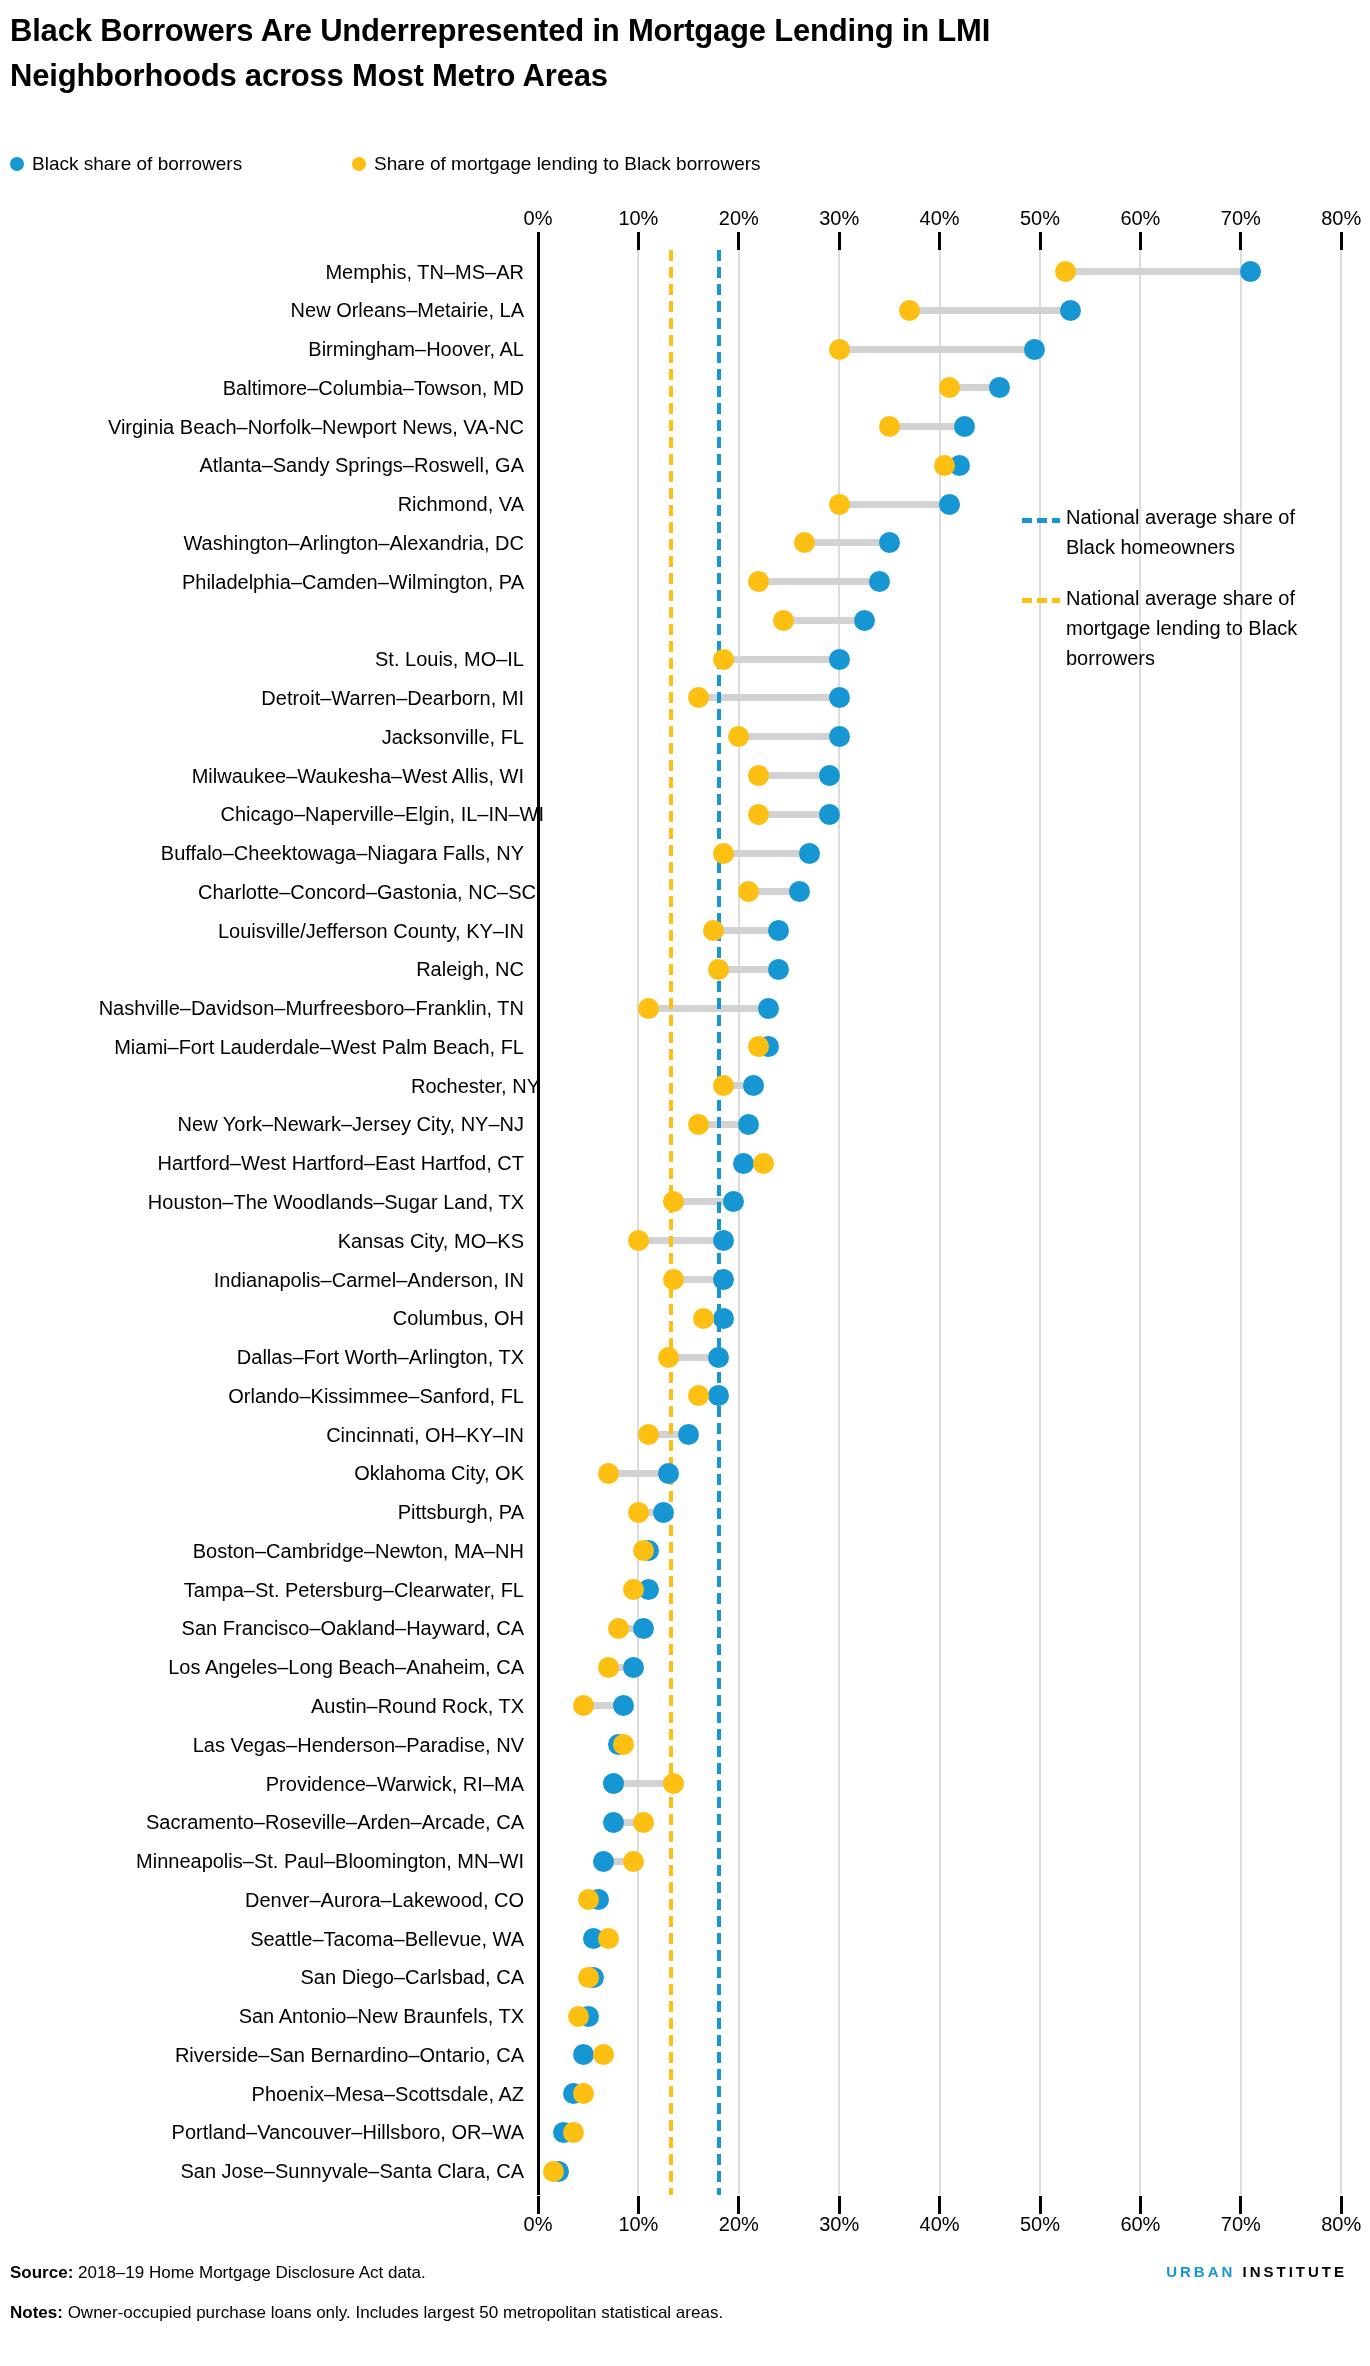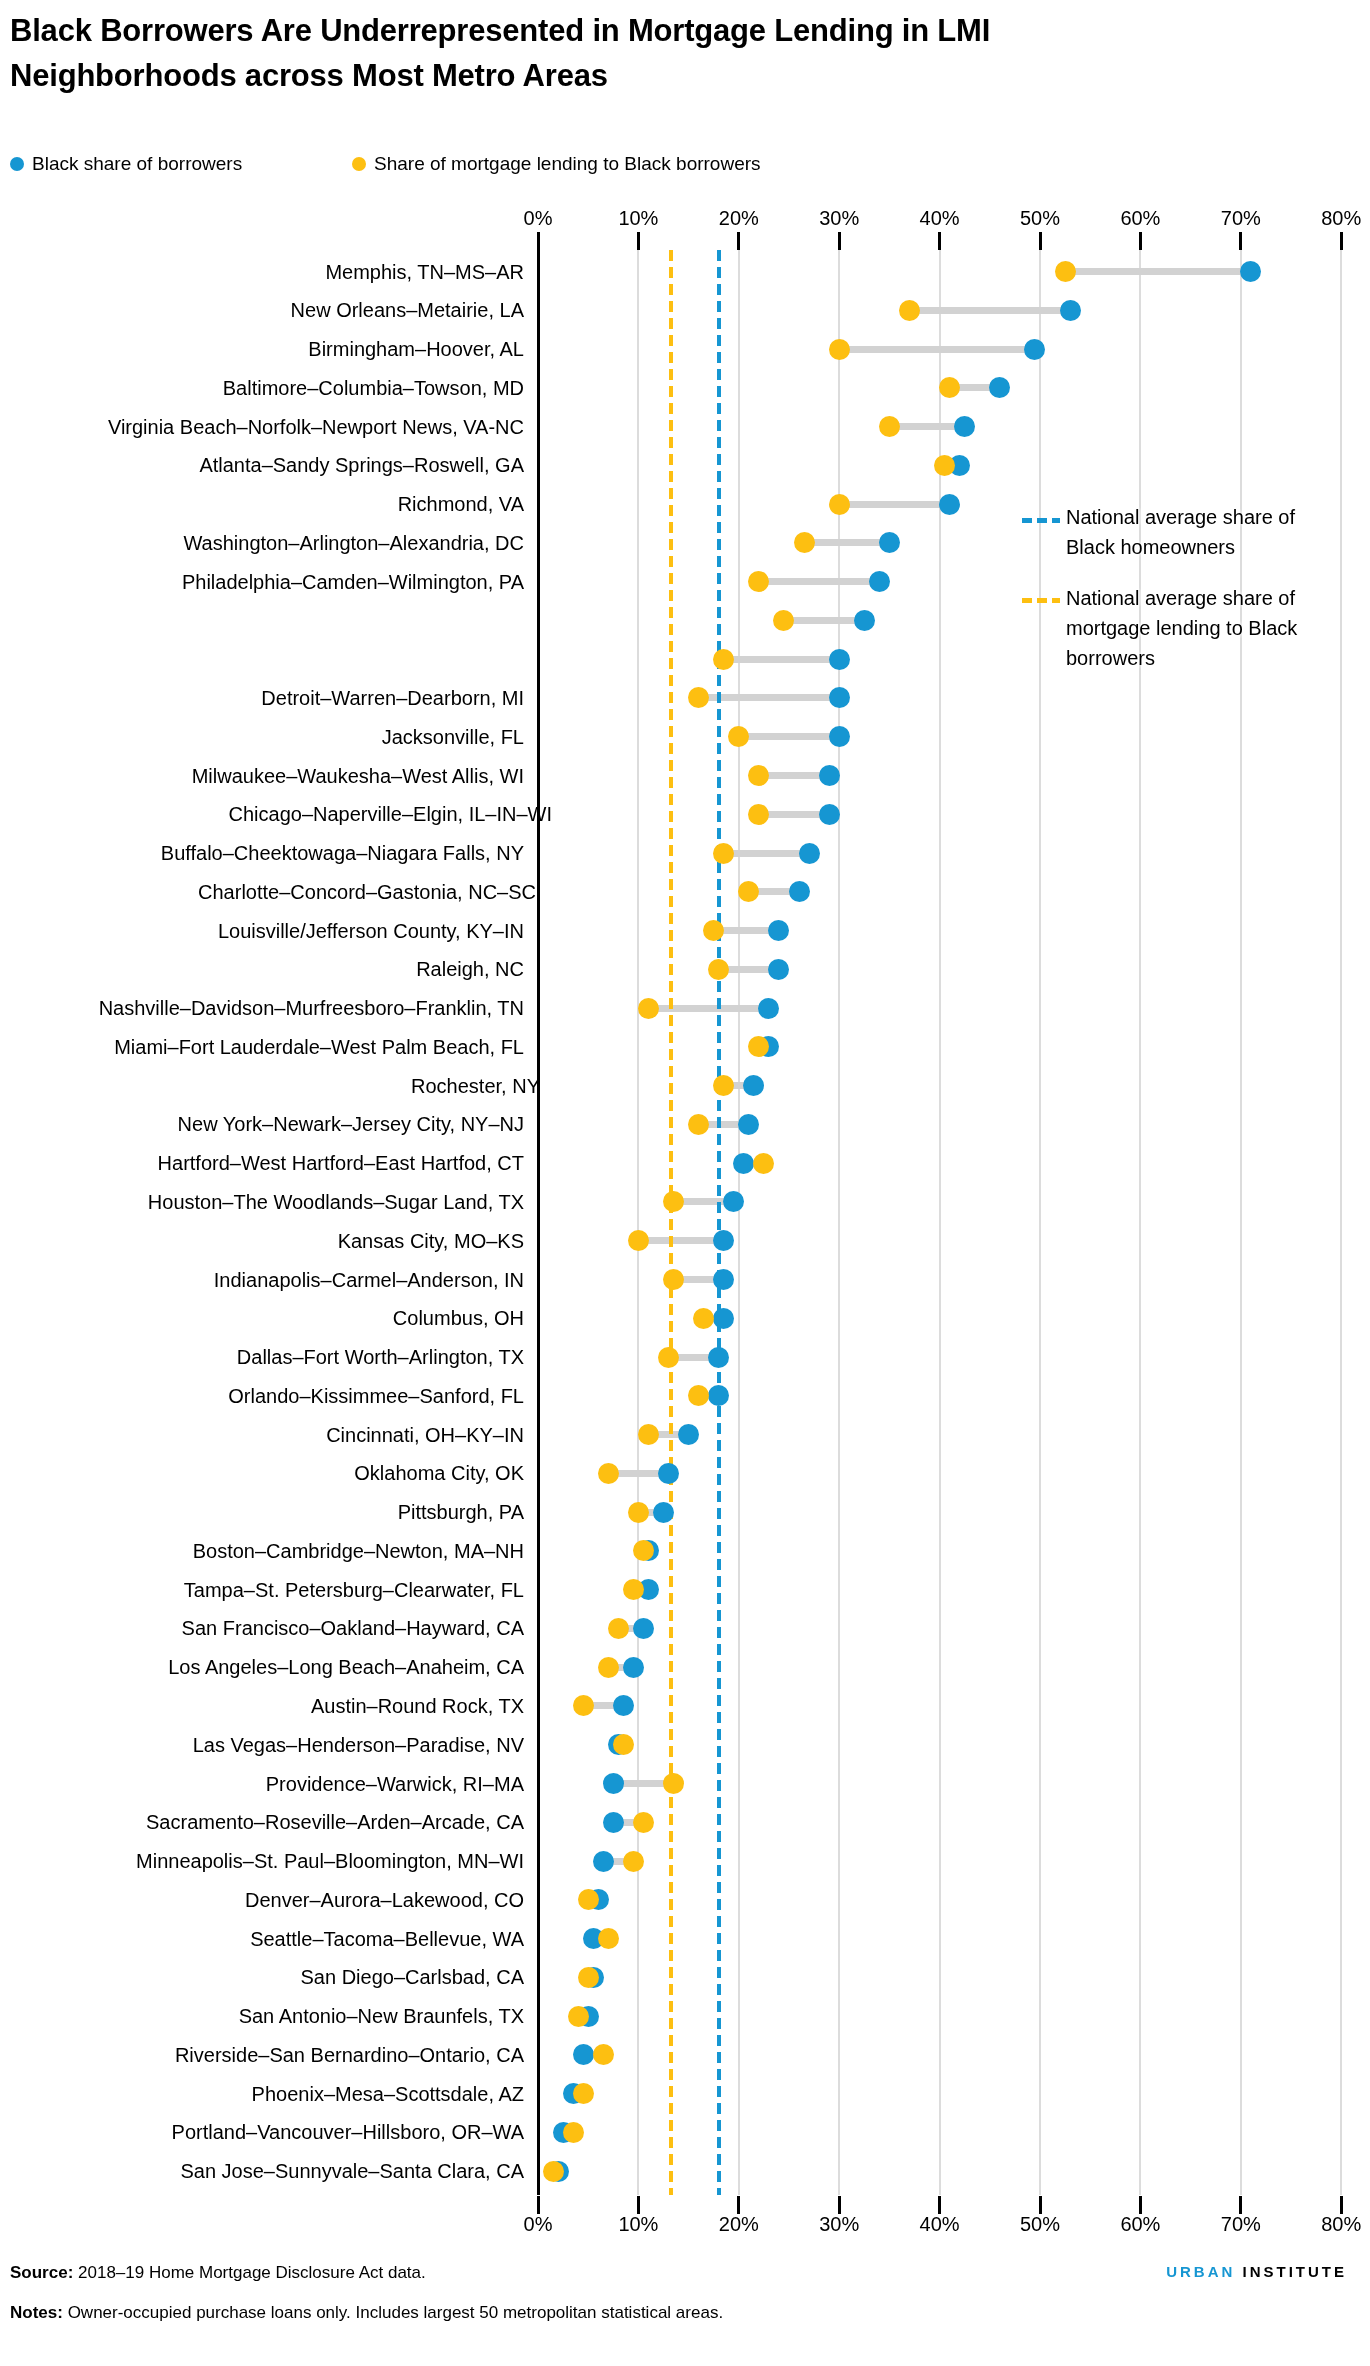--- a/index.html
+++ b/index.html
@@ -98,28 +98,29 @@
       <div class="abs connector" style="left: 889.4px; width: 75.3px; top: 423.08px; background: rgb(210, 210, 210);"></div>
       <div class="abs metro-label" style="left: 0px; width: 524px; top: 452.35px;">Atlanta–Sandy Springs–Roswell, GA</div>
       <div class="abs connector" style="left: 944.62px; width: 15.06px; top: 461.85px; background: rgb(210, 210, 210);"></div>
       <div class="abs metro-label" style="left: 0px; width: 524px; top: 491.12px;">Richmond, VA</div>
       <div class="abs connector" style="left: 839.2px; width: 110.44px; top: 500.62px; background: rgb(210, 210, 210);"></div>
       <div class="abs metro-label" style="left: 0px; width: 524px; top: 529.89px;">Washington–Arlington–Alexandria, DC</div>
       <div class="abs connector" style="left: 804.06px; width: 85.34px; top: 539.39px; background: rgb(210, 210, 210);"></div>
       <div class="abs metro-label" style="left: 0px; width: 524px; top: 568.66px;">Philadelphia–Camden–Wilmington, PA</div>
       <div class="abs connector" style="left: 758.88px; width: 120.48px; top: 578.16px; background: rgb(210, 210, 210);"></div>
       <div class="abs connector" style="left: 783.98px; width: 80.32px; top: 616.93px; background: rgb(210, 210, 210);"></div>
+      <div class="abs metro-label" style="left: 0px; width: 524px; top: 646.2px;">St. Louis, MO–IL</div>
       <div class="abs connector" style="left: 723.74px; width: 115.46px; top: 655.7px; background: rgb(210, 210, 210);"></div>
       <div class="abs metro-label" style="left: 0px; width: 524px; top: 684.97px;">Detroit–Warren–Dearborn, MI</div>
       <div class="abs connector" style="left: 698.64px; width: 140.56px; top: 694.47px; background: rgb(210, 210, 210);"></div>
       <div class="abs metro-label" style="left: 0px; width: 524px; top: 723.74px;">Jacksonville, FL</div>
       <div class="abs connector" style="left: 738.8px; width: 100.4px; top: 733.24px; background: rgb(210, 210, 210);"></div>
       <div class="abs metro-label" style="left: 0px; width: 524px; top: 762.51px;">Milwaukee–Waukesha–West Allis, WI</div>
       <div class="abs connector" style="left: 758.88px; width: 70.28px; top: 772.01px; background: rgb(210, 210, 210);"></div>
-      <div class="abs metro-label" style="left: 12px; width: 524px; top: 801.28px; padding-left: 16px;">Chicago–Naperville–Elgin, IL–IN–WI</div>
+      <div class="abs metro-label" style="left: 4px; width: 524px; top: 801.28px; padding-left: 16px;">Chicago–Naperville–Elgin, IL–IN–WI</div>
       <div class="abs connector" style="left: 758.88px; width: 70.28px; top: 810.78px; background: rgb(210, 210, 210);"></div>
       <div class="abs metro-label" style="left: 0px; width: 524px; top: 840.05px;">Buffalo–Cheektowaga–Niagara Falls, NY</div>
       <div class="abs connector" style="left: 723.74px; width: 85.34px; top: 849.55px; background: rgb(210, 210, 210);"></div>
       <div class="abs metro-label" style="left: 12px; width: 524px; top: 878.82px;">Charlotte–Concord–Gastonia, NC–SC</div>
       <div class="abs connector" style="left: 748.84px; width: 50.2px; top: 888.32px; background: rgb(210, 210, 210);"></div>
       <div class="abs metro-label" style="left: 0px; width: 524px; top: 917.59px;">Louisville/Jefferson County, KY–IN</div>
       <div class="abs connector" style="left: 713.7px; width: 65.26px; top: 927.09px; background: rgb(210, 210, 210);"></div>
       <div class="abs metro-label" style="left: 0px; width: 524px; top: 956.36px;">Raleigh, NC</div>
       <div class="abs connector" style="left: 718.72px; width: 60.24px; top: 965.86px; background: rgb(210, 210, 210);"></div>
       <div class="abs metro-label" style="left: 0px; width: 524px; top: 995.13px;">Nashville–Davidson–Murfreesboro–Franklin, TN</div>

